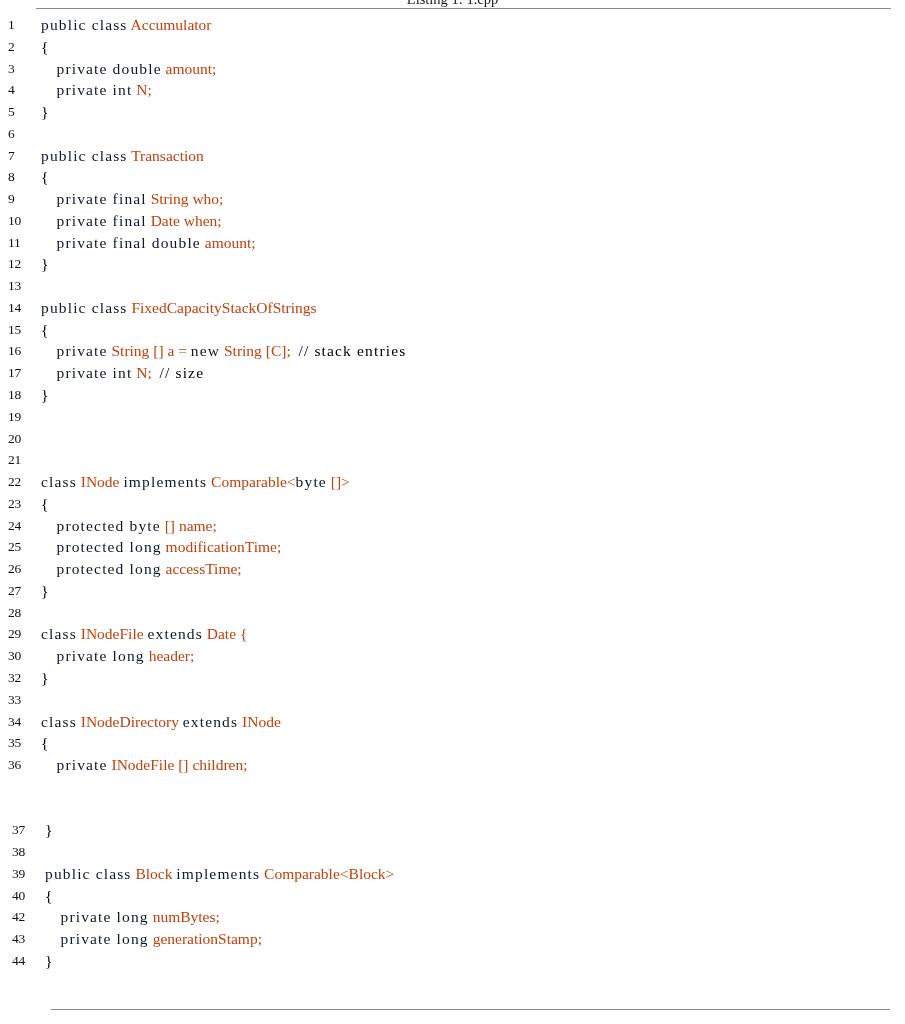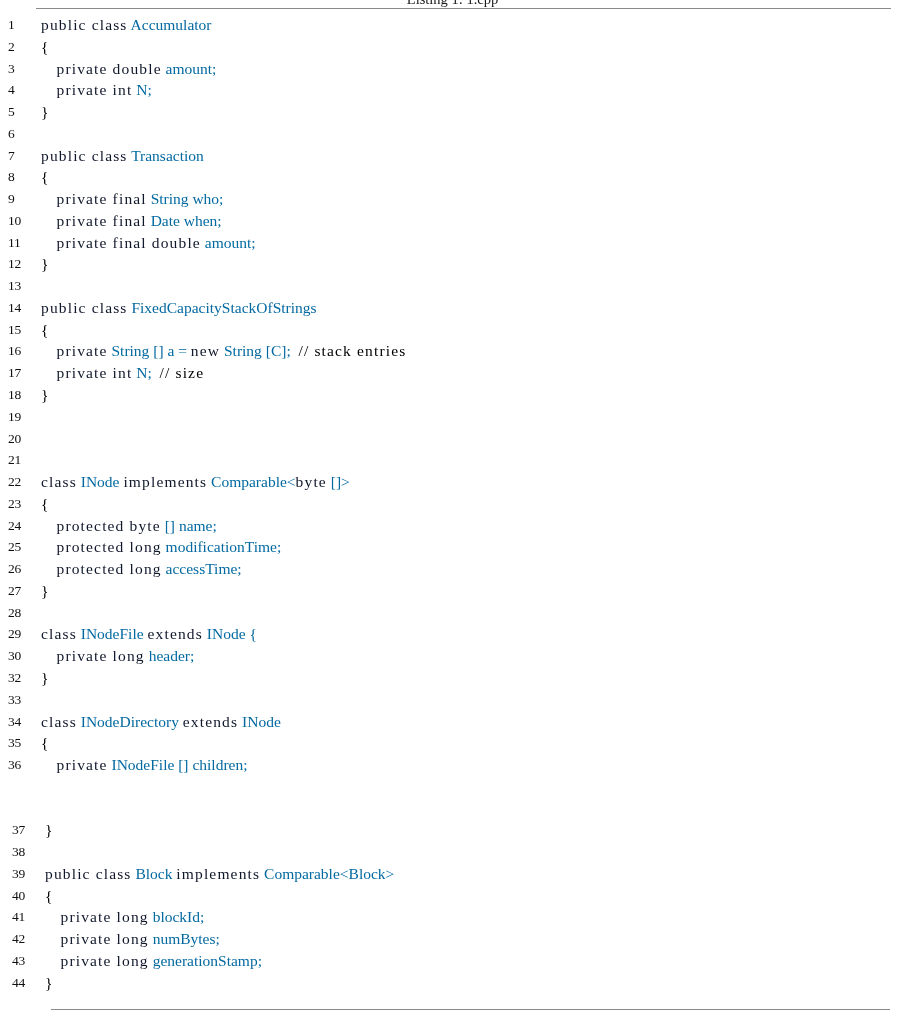--- a/index.html
+++ b/index.html
@@ -77,21 +77,21 @@
     color: #000000;
     white-space: pre;
   }
   
   .code-line.shifted .lineno { left: 12px; }
   .code-line.shifted .code   { left: 45px; }
 
   
   .k  { color: #0f172a; letter-spacing: 1.15px; }   
   .c  { color: #000000; letter-spacing: 1.15px; }   
-  .id { color: #0369a1; }                            
+  .id { color: #c2410c; }                            
   .p  { color: #000000; }                            
 </style>
 </head>
 <body>
 
 <div class="caption-clip">
   <div class="caption-text">Listing 1: 1.cpp</div>
 </div>
 
 <div class="rule top"></div>
@@ -118,32 +118,31 @@
     <div class="code-line"><span class="lineno">19</span><span class="code"></span></div>
     <div class="code-line"><span class="lineno">20</span><span class="code"></span></div>
     <div class="code-line"><span class="lineno">21</span><span class="code"></span></div>
     <div class="code-line"><span class="lineno">22</span><span class="code"><span class="k">class</span><span class="id"> INode </span><span class="k">implements</span><span class="id"> Comparable&lt;</span><span class="k">byte</span><span class="id"> []&gt;</span></span></div>
     <div class="code-line"><span class="lineno">23</span><span class="code"><span class="p">{</span></span></div>
     <div class="code-line"><span class="lineno">24</span><span class="code"><span class="p">    </span><span class="k">protected byte</span><span class="id"> [] name;</span></span></div>
     <div class="code-line"><span class="lineno">25</span><span class="code"><span class="p">    </span><span class="k">protected long</span><span class="id"> modificationTime;</span></span></div>
     <div class="code-line"><span class="lineno">26</span><span class="code"><span class="p">    </span><span class="k">protected long</span><span class="id"> accessTime;</span></span></div>
     <div class="code-line"><span class="lineno">27</span><span class="code"><span class="p">}</span></span></div>
     <div class="code-line"><span class="lineno">28</span><span class="code"></span></div>
-    <div class="code-line"><span class="lineno">29</span><span class="code"><span class="k">class</span><span class="id"> INodeFile </span><span class="k">extends</span><span class="id"> INode {</span></span></div>
+    <div class="code-line"><span class="lineno">29</span><span class="code"><span class="k">class</span><span class="id"> INodeFile </span><span class="k">extends</span><span class="id"> Date {</span></span></div>
     <div class="code-line"><span class="lineno">30</span><span class="code"><span class="p">    </span><span class="k">private long</span><span class="id"> header;</span></span></div>
     <div class="code-line"><span class="lineno">32</span><span class="code"><span class="p">}</span></span></div>
     <div class="code-line"><span class="lineno">33</span><span class="code"></span></div>
     <div class="code-line"><span class="lineno">34</span><span class="code"><span class="k">class</span><span class="id"> INodeDirectory </span><span class="k">extends</span><span class="id"> INode</span></span></div>
     <div class="code-line"><span class="lineno">35</span><span class="code"><span class="p">{</span></span></div>
     <div class="code-line"><span class="lineno">36</span><span class="code"><span class="p">    </span><span class="k">private</span><span class="id"> INodeFile [] children;</span></span></div>
     <div class="code-line"><span class="lineno"></span><span class="code"></span></div>
     <div class="code-line"><span class="lineno"></span><span class="code"></span></div>
     <div class="code-line shifted"><span class="lineno">37</span><span class="code"><span class="p">}</span></span></div>
     <div class="code-line shifted"><span class="lineno">38</span><span class="code"></span></div>
     <div class="code-line shifted"><span class="lineno">39</span><span class="code"><span class="k">public class</span><span class="id"> Block </span><span class="k">implements</span><span class="id"> Comparable&lt;Block&gt;</span></span></div>
     <div class="code-line shifted"><span class="lineno">40</span><span class="code"><span class="p">{</span></span></div>
-    <div class="code-line shifted"><span class="lineno">41</span><span class="code"><span class="p">    </span><span class="k">private long</span><span class="id"> blockId;</span></span></div>
     <div class="code-line shifted"><span class="lineno">42</span><span class="code"><span class="p">    </span><span class="k">private long</span><span class="id"> numBytes;</span></span></div>
     <div class="code-line shifted"><span class="lineno">43</span><span class="code"><span class="p">    </span><span class="k">private long</span><span class="id"> generationStamp;</span></span></div>
     <div class="code-line shifted"><span class="lineno">44</span><span class="code"><span class="p">}</span></span></div>
   </div>
 
 <div class="rule bottom"></div>
 
 </body></html>

